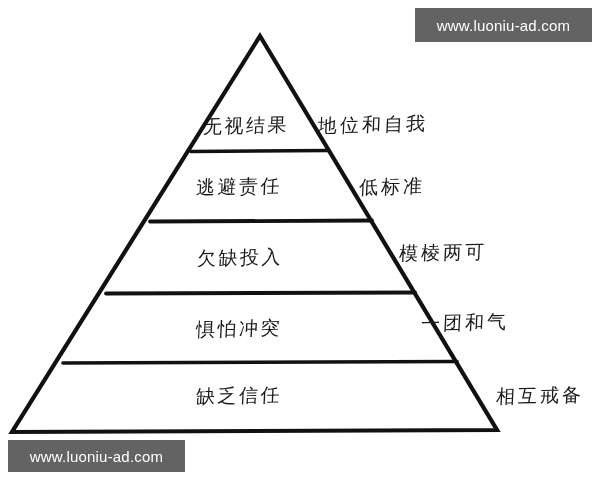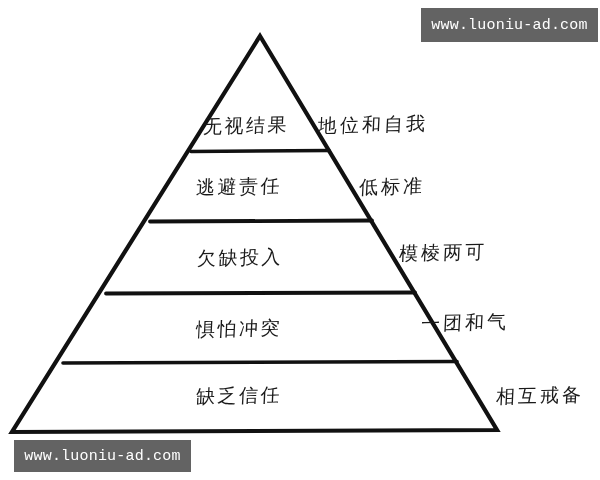--- a/index.html
+++ b/index.html
@@ -60,27 +60,26 @@
   .a1 { left: 359px; top: 177px; }
   .a2 { left: 399px; top: 243px; }
   .a3 { left: 421px; top: 313px; }
   .a4 { left: 496px; top: 386px; }
 
   
   .watermark {
     position: absolute;
     background: #636363;
     color: #ffffff;
-    font-family: Liberation Mono, monospace;
+    font-family: Liberation Sans, sans-serif;
     font-size: 15px;
     letter-spacing: 0.2px;
     display: flex;
     align-items: center;
     justify-content: center;
-    margin-left: 6px;
   }
   #watermark-top {
     left: 415px;
     top: 8px;
     width: 177px;
     height: 34px;
   }
   #watermark-bottom {
     left: 8px;
     top: 440px;

